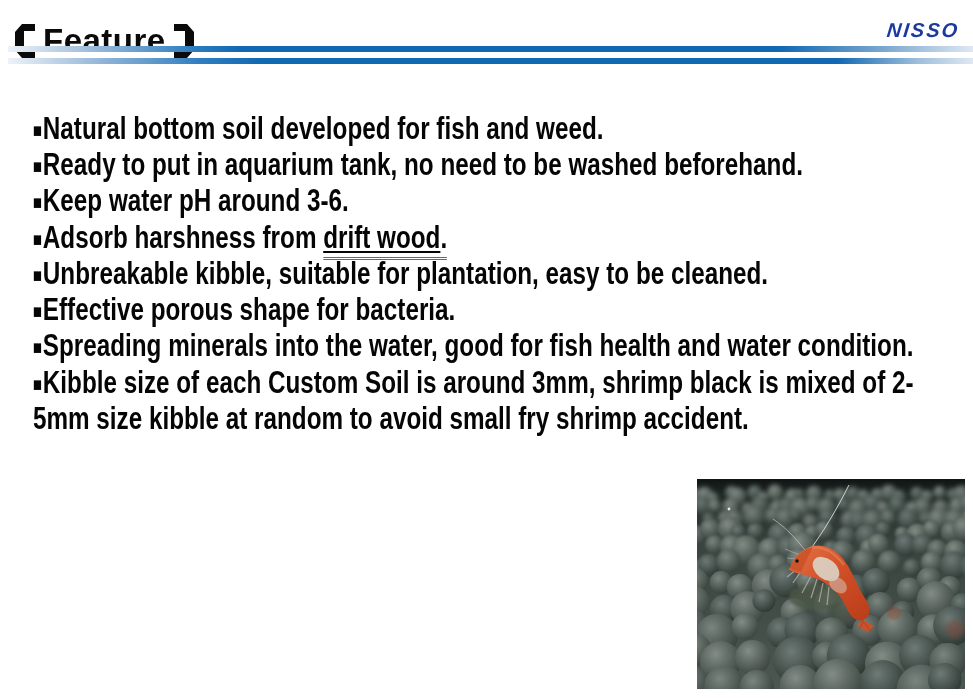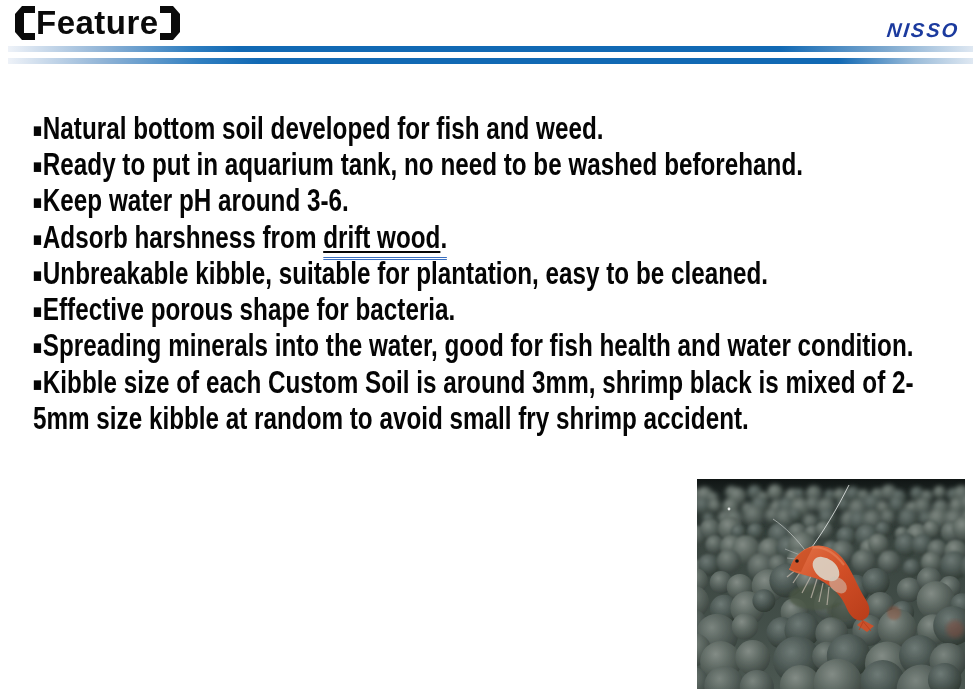--- a/index.html
+++ b/index.html
@@ -1,21 +1,21 @@
 <!DOCTYPE html>
 <html><head>
 <meta charset="utf-8">
 <style>
   html,body{margin:0;padding:0;background:#888;}
   .slide{position:relative;width:973px;height:698px;background:#ffffff;overflow:hidden;
          font-family:"Liberation Sans","DejaVu Sans",sans-serif;}
 
   
-  .title{position:absolute;left:13px;top:4px;font-size:33px;font-weight:bold;color:#0a0a0a;
-         display:flex;align-items:center;gap:1px;letter-spacing:0.5px;}
+  .title{position:absolute;left:13px;top:22px;font-size:33px;font-weight:bold;color:#0a0a0a;
+         display:flex;align-items:center;gap:8px;letter-spacing:0.5px;}
   .title svg{display:block;}
   .logo{position:absolute;right:14px;top:19px;font-size:20px;font-weight:bold;font-style:italic;
         color:#1b3a9e;letter-spacing:2px;transform:skewX(-6deg);}
   .bar{position:absolute;left:8px;right:0;height:6px;}
   .bar1{top:46px;background:linear-gradient(to right,#eef2f8 0%,#8fb3d6 10%,#2f7ec0 19%,#1169b4 24%,#1169b4 80%,#7ea9cf 91%,#dfe8f2 100%);}
   .bar2{top:58px;background:linear-gradient(to right,#eef2f8 0%,#8fb3d6 10%,#2f7ec0 20%,#1169b4 26%,#1169b4 86%,#9bbcd9 94%,#dfe8f2 100%);}
 
   
   .content{position:absolute;left:33px;top:111px;width:1190px;
            font-size:32px;font-weight:bold;color:#050505;line-height:34.6px;

